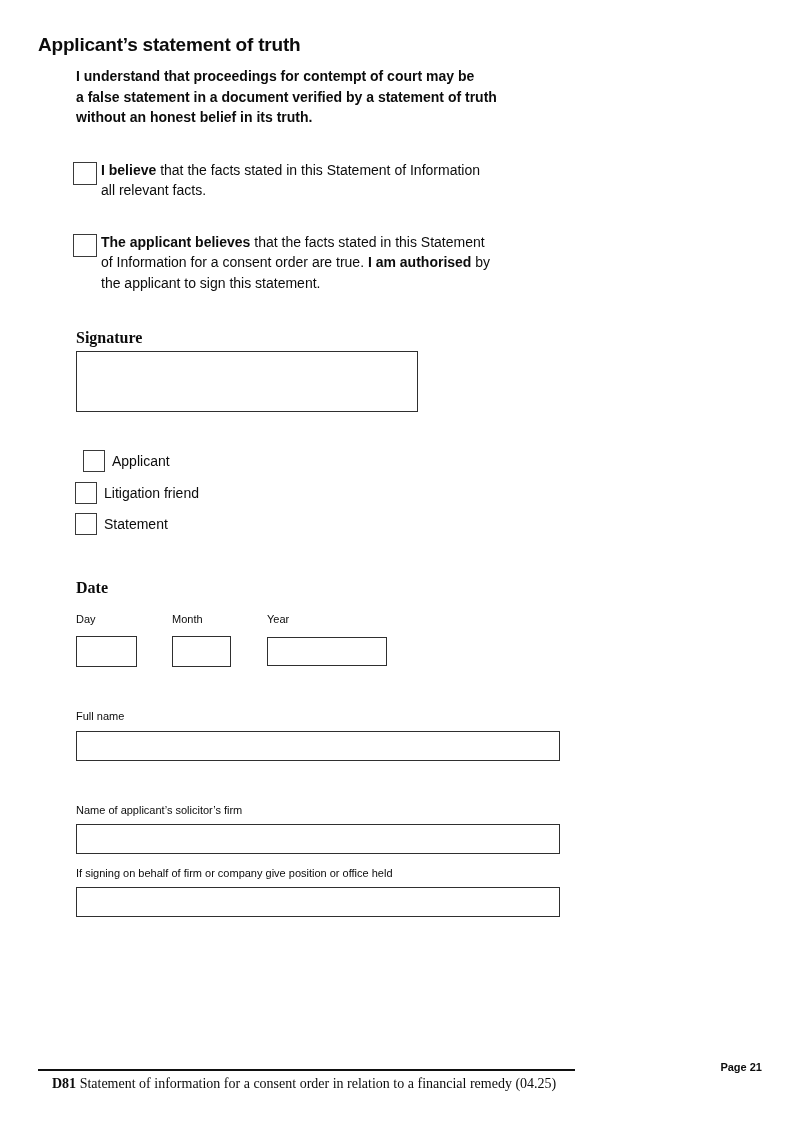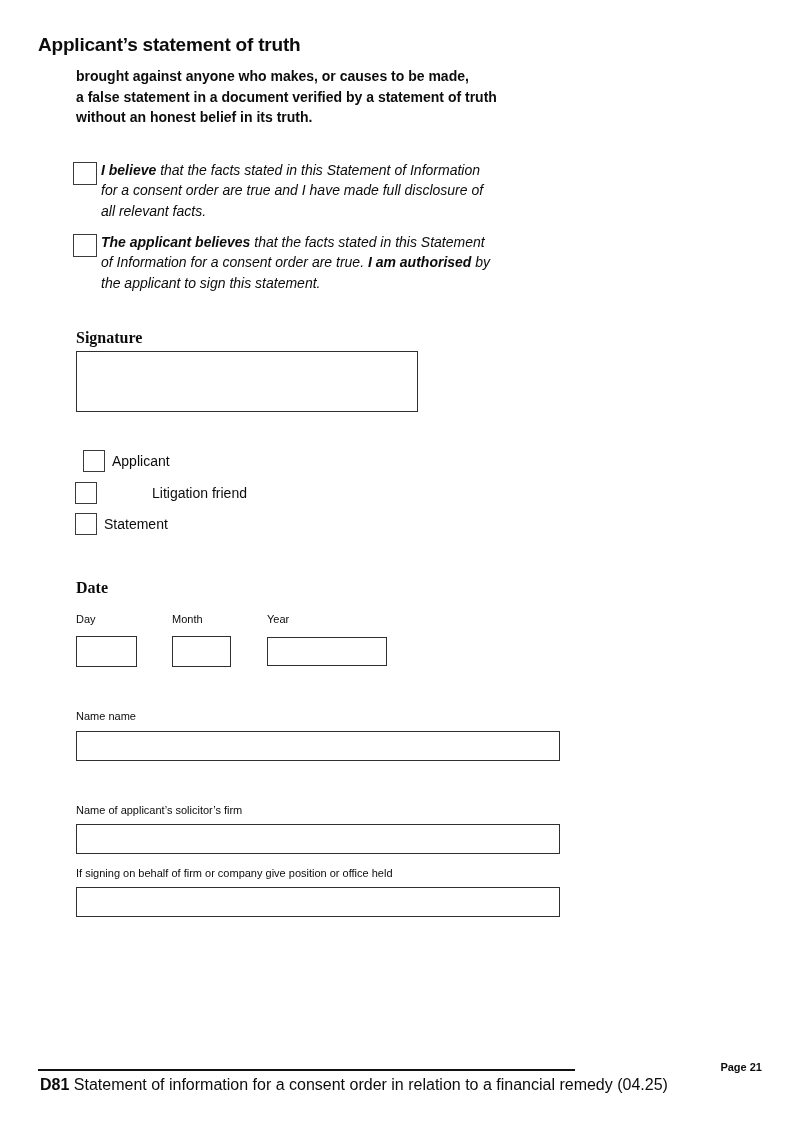--- a/index.html
+++ b/index.html
@@ -17,36 +17,36 @@
 
   .warning { left: 76px; top: 66px; font-size: 14px; font-weight: bold; line-height: 20.6px; width: 500px; }
 
   .checkbox {
     border: 1.5px solid #3a3a3a;
     background: #ffffff;
   }
   .opt1-box { left: 73px; top: 162px; width: 24px; height: 23px; }
   .opt2-box { left: 73px; top: 234px; width: 24px; height: 23px; }
 
-  .opt-text { font-size: 14px; line-height: 20.4px; width: 470px; font-style: italic; }
+  .opt-text { font-size: 14px; line-height: 20.4px; width: 470px; }
   .opt1-text { left: 101px; top: 160px; }
   .opt2-text { left: 101px; top: 232px; }
   .b { font-weight: bold; }
 
   .field-label { font-size: 11px; }
   .bold-label { font-size: 16px; font-weight: bold; font-family: Liberation Serif, serif; }
 
   .sig-label { left: 76px; top: 329px; }
   .sig-box { left: 76px; top: 351px; width: 342px; height: 61px; border: 1.5px solid #2f2f2f; background:#fff; }
 
   .role-row { left: 75px; height: 23px; display: flex; align-items: center; }
   .role-row .checkbox { width: 22px; height: 22px; flex: 0 0 auto; }
   .role-row .role-label { margin-left: 7px; font-size: 14px; }
   .role-applicant { top: 449px; padding-left: 8px; }
-  .role-litigation { top: 481px; gap: 48px; }
+  .role-litigation { top: 481px; }
   .role-solicitor { top: 512px; }
 
   .date-label { left: 76px; top: 579px; }
   .day-label { left: 76px; top: 613px; }
   .month-label { left: 172px; top: 613px; }
   .year-label { left: 267px; top: 613px; }
   .inputbox { border: 1.5px solid #2f2f2f; background: #fff; }
   .day-box { left: 76px; top: 636px; width: 61px; height: 31px; }
   .month-box { left: 172px; top: 636px; width: 59px; height: 31px; }
   .year-box { left: 267px; top: 637px; width: 120px; height: 29px; }
@@ -54,38 +54,37 @@
   .fullname-label { left: 76px; top: 710px; }
   .fullname-box { left: 76px; top: 731px; width: 484px; height: 30px; }
 
   .firm-label { left: 76px; top: 804px; }
   .firm-box { left: 76px; top: 824px; width: 484px; height: 30px; }
 
   .position-label { left: 76px; top: 867px; }
   .position-box { left: 76px; top: 887px; width: 484px; height: 30px; }
 
   .footer-line { left: 38px; top: 1069px; width: 537px; height: 2px; background: #111111; }
-  .footer-text { left: 40px; top: 1076px; font-size: 16px; }
+  .footer-text { left: 52px; top: 1076px; font-size: 14px; font-family: Liberation Serif, serif; }
   .page-number { right: 38px; top: 1061px; font-size: 11px; font-weight: bold; }
 </style>
 </head>
 <body>
 
 <div class="abs title">Applicant’s statement of truth</div>
 
 <div class="abs warning">
-  <div>brought against anyone who makes, or causes to be made,</div>
+  <div>I understand that proceedings for contempt of court may be</div>
   <div>a false statement in a document verified by a statement of truth</div>
   <div>without an honest belief in its truth.</div>
 </div>
 
 <div class="abs checkbox opt1-box"></div>
 <div class="abs opt-text opt1-text">
   <span class="b">I believe</span><span> that the facts stated in this Statement of Information</span>
-  <div>for a consent order are true and I have made full disclosure of</div>
   <div>all relevant facts.</div>
 </div>
 
 <div class="abs checkbox opt2-box"></div>
 <div class="abs opt-text opt2-text">
   <span class="b">The applicant believes</span><span> that the facts stated in this Statement</span>
   <div><span>of Information for a consent order are true. </span><span class="b">I am authorised</span><span> by</span></div>
   <div>the applicant to sign this statement.</div>
 </div>
 
@@ -106,21 +105,21 @@
 </div>
 
 <div class="abs bold-label date-label">Date</div>
 <div class="abs field-label day-label">Day</div>
 <div class="abs field-label month-label">Month</div>
 <div class="abs field-label year-label">Year</div>
 <div class="abs inputbox day-box"></div>
 <div class="abs inputbox month-box"></div>
 <div class="abs inputbox year-box"></div>
 
-<div class="abs field-label fullname-label">Name name</div>
+<div class="abs field-label fullname-label">Full name</div>
 <div class="abs inputbox fullname-box"></div>
 
 <div class="abs field-label firm-label">Name of applicant’s solicitor’s firm</div>
 <div class="abs inputbox firm-box"></div>
 
 <div class="abs field-label position-label">If signing on behalf of firm or company give position or office held</div>
 <div class="abs inputbox position-box"></div>
 
 <div class="abs footer-line"></div>
 <div class="abs footer-text"><span class="b">D81</span><span> Statement of information for a consent order in relation to a financial remedy (04.25)</span></div>

